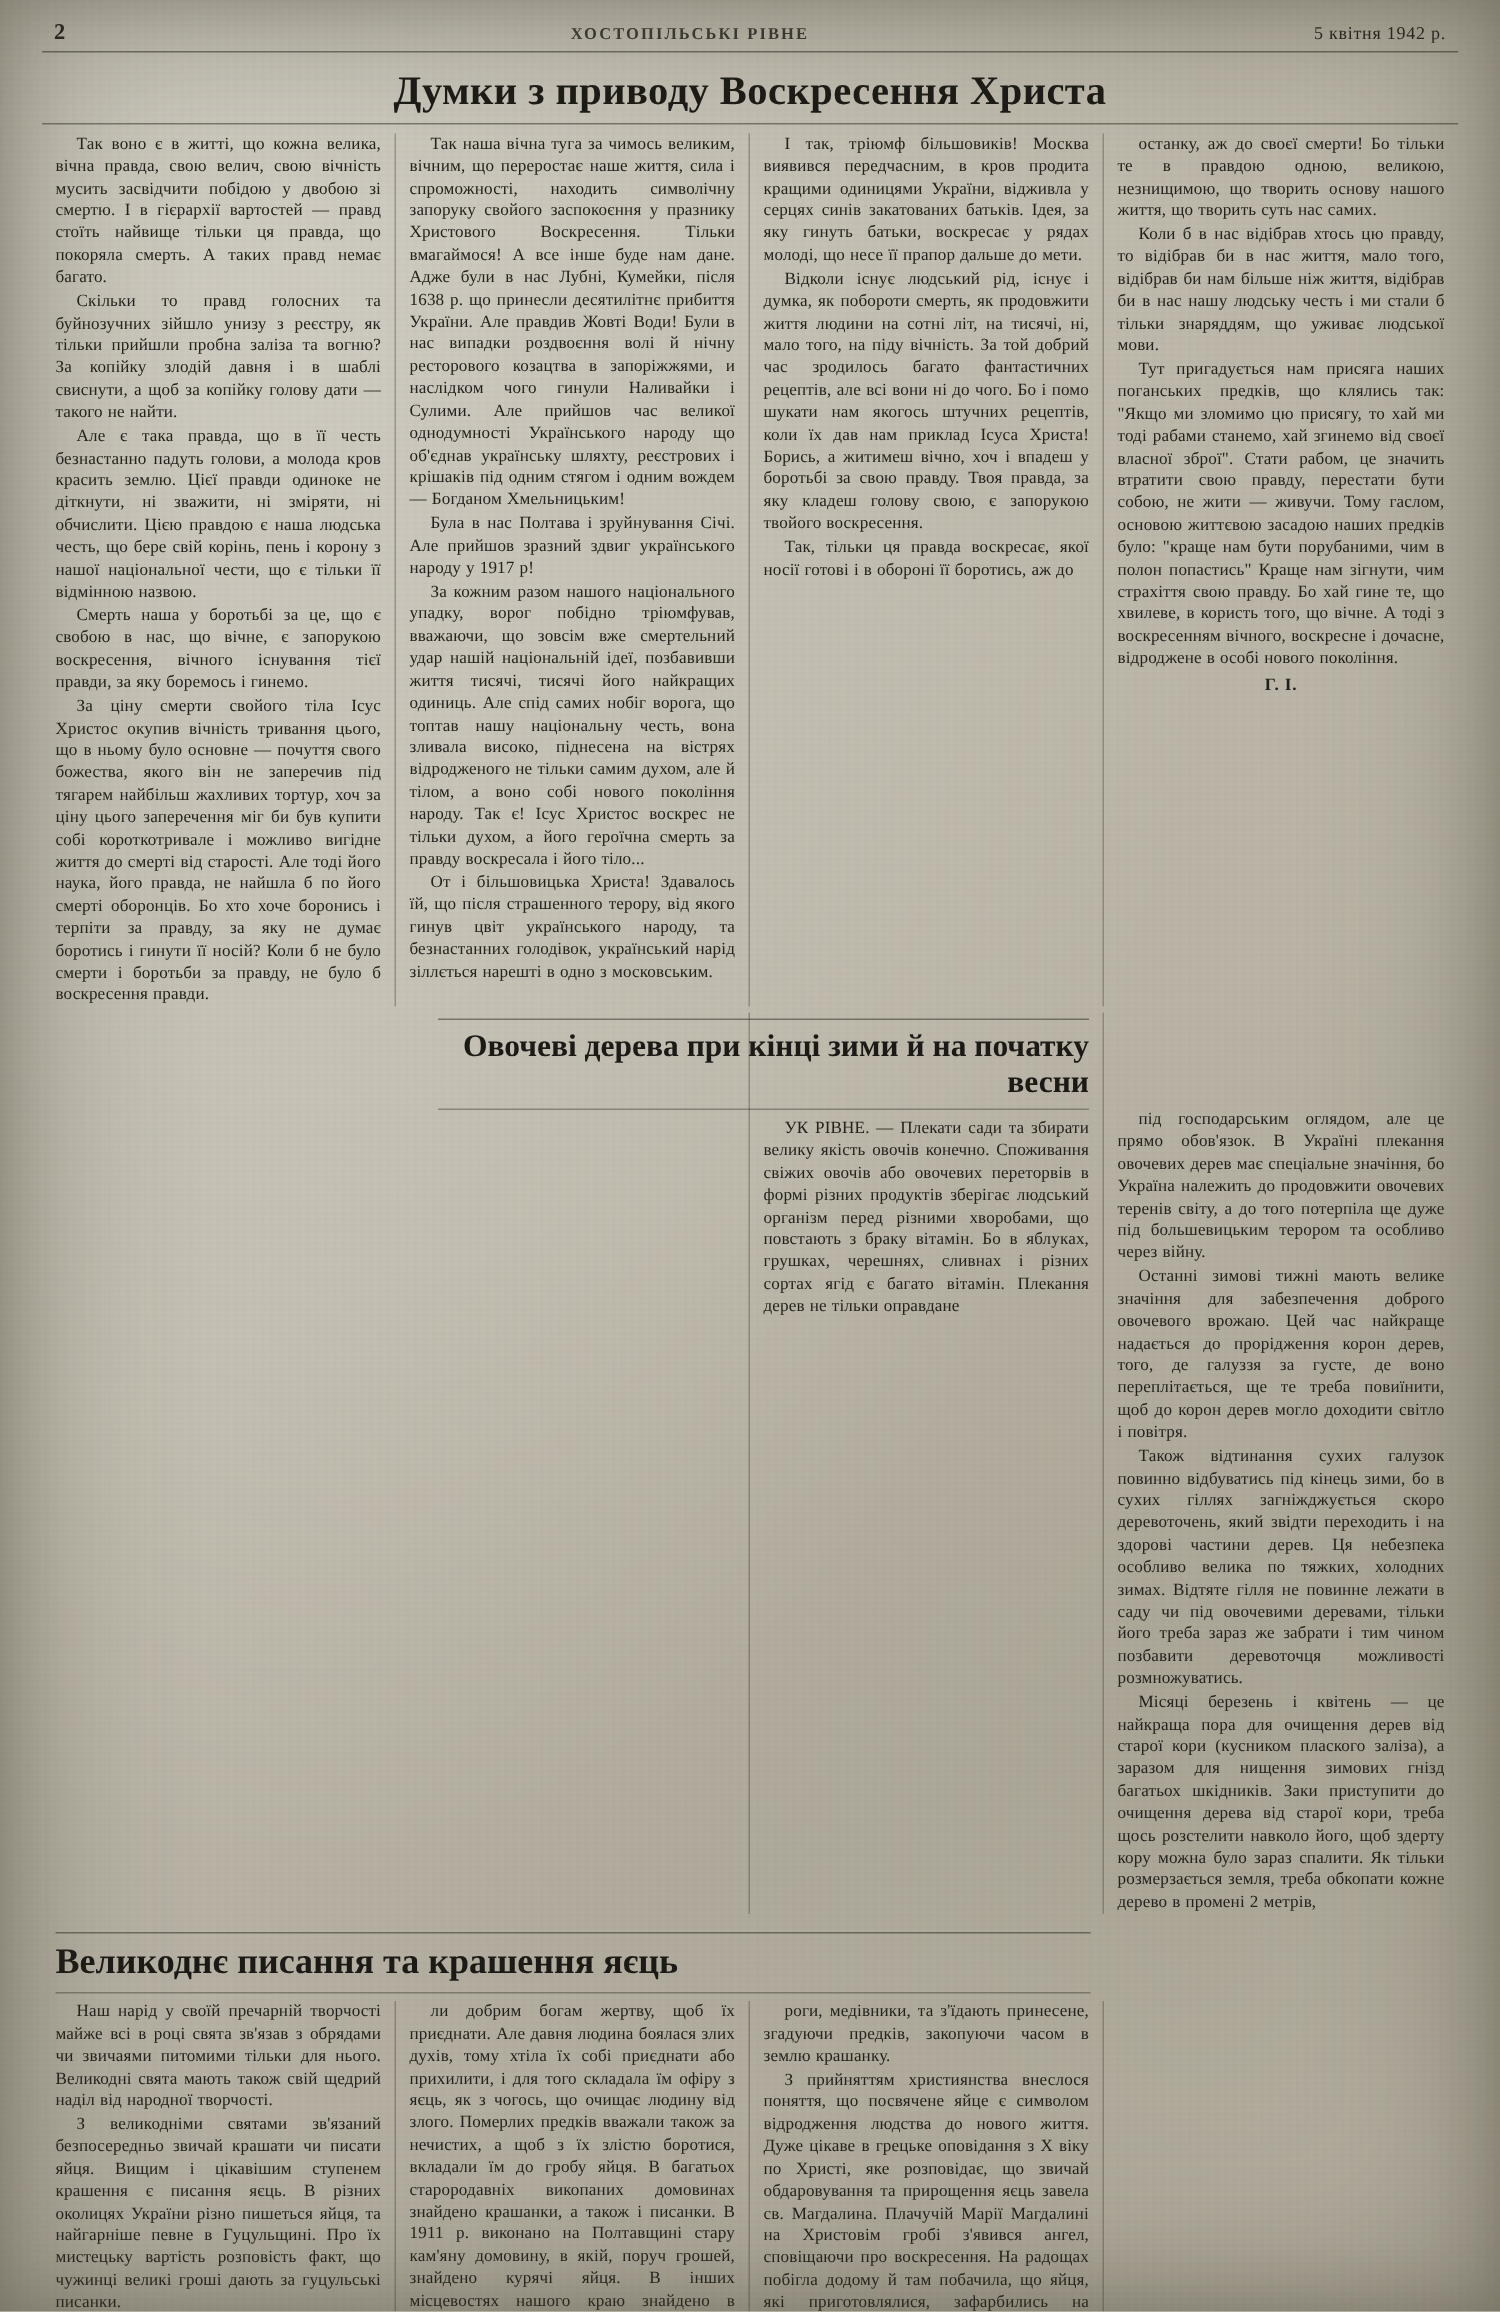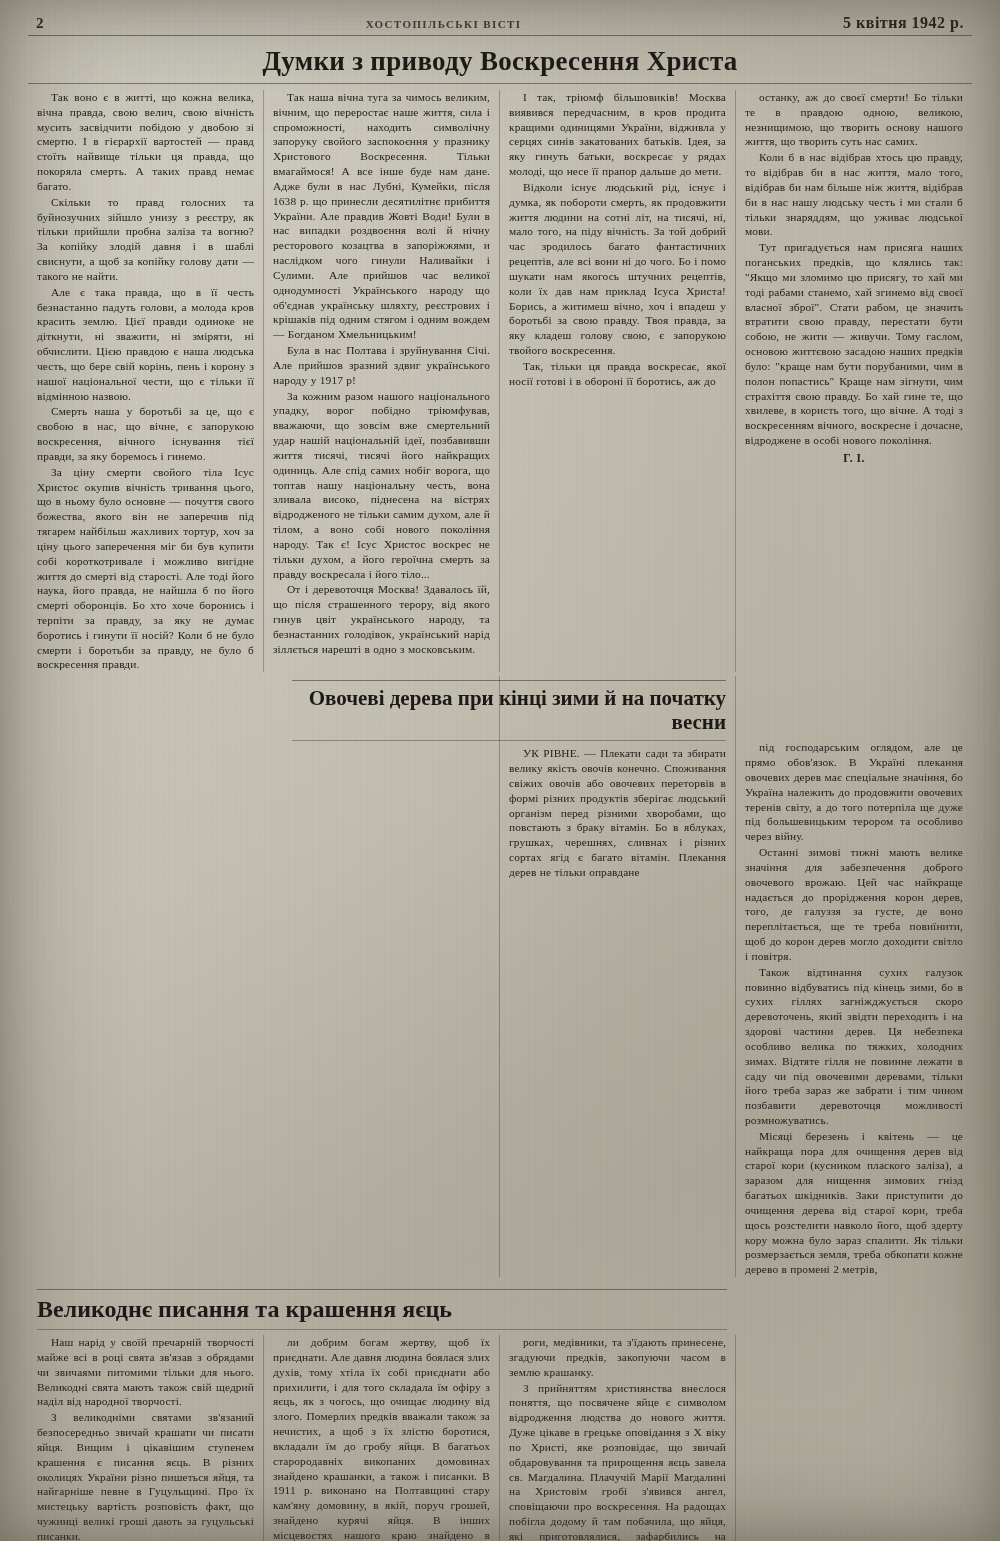--- a/index.html
+++ b/index.html
@@ -61,22 +61,22 @@
     font-size: 15px;
     font-weight: bold;
   }
   .masthead .paper {
     font-size: 11px;
     font-weight: bold;
     letter-spacing: 1.4px;
     opacity: 0.85;
   }
   .masthead .date {
-    font-size: 16px;
-    font-weight: bold;
+    font-size: 12px;
+    font-weight: normal;
     letter-spacing: 0.5px;
   }
 
   
   h1.headline {
     font-family: "Liberation Serif", serif;
     font-weight: bold;
     text-align: center;
     font-size: 27px;
     letter-spacing: 0.3px;
@@ -148,40 +148,40 @@
   }
 </style>
 </head>
 <body>
 
 <div class="page">
   <div class="inner">
 
     <div class="masthead">
       <div class="pageno">2</div>
-      <div class="paper">ХОСТОПІЛЬСЬКІ ВІСТІ</div>
+      <div class="paper">ХОСТОПІЛЬСЬКІ РІВНЕ</div>
       <div class="date">5 квітня 1942 р.</div>
     </div>
 
     <h1 class="headline">Думки з приводу Воскресення Христа</h1>
     <hr class="rule">
 
     <div class="cols4">
       <div class="col w25">
         <p class="body">Так воно є в житті, що кожна велика, вічна правда, свою велич, свою вічність мусить засвідчити побідою у двобою зі смертю. І в гієрархії вартостей — правд стоїть найвище тільки ця правда, що покоряла смерть. А таких правд немає багато.</p>
         <p class="body">Скільки то правд голосних та буйнозучних зійшло унизу з реєстру, як тільки прийшли пробна заліза та вогню? За копійку злодій давня і в шаблі свиснути, а щоб за копійку голову дати — такого не найти.</p>
         <p class="body">Але є така правда, що в її честь безнастанно падуть голови, а молода кров красить землю. Цієї правди одиноке не діткнути, ні зважити, ні зміряти, ні обчислити. Цією правдою є наша людська честь, що бере свій корінь, пень і корону з нашої національної чести, що є тільки її відмінною назвою.</p>
         <p class="body">Смерть наша у боротьбі за це, що є свобою в нас, що вічне, є запорукою воскресення, вічного існування тієї правди, за яку боремось і гинемо.</p>
         <p class="body">За ціну смерти свойого тіла Ісус Христос окупив вічність тривання цього, що в ньому було основне — почуття свого божества, якого він не заперечив під тягарем найбільш жахливих тортур, хоч за ціну цього заперечення міг би був купити собі короткотривале і можливо вигідне життя до смерті від старості. Але тоді його наука, його правда, не найшла б по його смерті оборонців. Бо хто хоче боронись і терпіти за правду, за яку не думає боротись і гинути її носій? Коли б не було смерти і боротьби за правду, не було б воскресення правди.</p>
       </div>
       <div class="col w25">
         <p class="body">Так наша вічна туга за чимось великим, вічним, що переростає наше життя, сила і спроможності, находить символічну запоруку свойого заспокоєння у празнику Христового Воскресення. Тільки вмагаймося! А все інше буде нам дане. Адже були в нас Лубні, Кумейки, після 1638 р. що принесли десятилітнє прибиття України. Але правдив Жовті Води! Були в нас випадки роздвоєння волі й нічну ресторового козацтва в запоріжжями, и наслідком чого гинули Наливайки і Сулими. Але прийшов час великої однодумності Українського народу що об'єднав українську шляхту, реєстрових і крішаків під одним стягом і одним вождем — Богданом Хмельницьким!</p>
         <p class="body">Була в нас Полтава і зруйнування Січі. Але прийшов зразний здвиг українського народу у 1917 р!</p>
         <p class="body">За кожним разом нашого національного упадку, ворог побідно тріюмфував, вважаючи, що зовсім вже смертельний удар нашій національній ідеї, позбавивши життя тисячі, тисячі його найкращих одиниць. Але спід самих нобіг ворога, що топтав нашу національну честь, вона зливала високо, піднесена на вістрях відродженого не тільки самим духом, але й тілом, а воно собі нового покоління народу. Так є! Ісус Христос воскрес не тільки духом, а його героїчна смерть за правду воскресала і його тіло...</p>
-        <p class="body">От і деревоточця Москва! Здавалось їй, що після страшенного терору, від якого гинув цвіт українського народу, та безнастанних голодівок, український нарід зіллється нарешті в одно з московським.</p>
+        <p class="body">От і більшовицька Христа! Здавалось їй, що після страшенного терору, від якого гинув цвіт українського народу, та безнастанних голодівок, український нарід зіллється нарешті в одно з московським.</p>
       </div>
       <div class="col w25">
         <p class="body">І так, тріюмф більшовиків! Москва виявився передчасним, в кров продита кращими одиницями України, відживла у серцях синів закатованих батьків. Ідея, за яку гинуть батьки, воскресає у рядах молоді, що несе її прапор дальше до мети.</p>
         <p class="body">Відколи існує людський рід, існує і думка, як побороти смерть, як продовжити життя людини на сотні літ, на тисячі, ні, мало того, на піду вічність. За той добрий час зродилось багато фантастичних рецептів, але всі вони ні до чого. Бо і помо шукати нам якогось штучних рецептів, коли їх дав нам приклад Ісуса Христа! Борись, а житимеш вічно, хоч і впадеш у боротьбі за свою правду. Твоя правда, за яку кладеш голову свою, є запорукою твойого воскресення.</p>
         <p class="body">Так, тільки ця правда воскресає, якої носії готові і в обороні її боротись, аж до</p>
       </div>
       <div class="col w25">
         <p class="body">останку, аж до своєї смерти! Бо тільки те в правдою одною, великою, незнищимою, що творить основу нашого життя, що творить суть нас самих.</p>
         <p class="body">Коли б в нас відібрав хтось цю правду, то відібрав би в нас життя, мало того, відібрав би нам більше ніж життя, відібрав би в нас нашу людську честь і ми стали б тільки знаряддям, що уживає людської мови.</p>
         <p class="body">Тут пригадується нам присяга наших поганських предків, що клялись так: "Якщо ми зломимо цю присягу, то хай ми тоді рабами станемо, хай згинемо від своєї власної зброї". Стати рабом, це значить втратити свою правду, перестати бути собою, не жити — живучи. Тому гаслом, основою життєвою засадою наших предків було: "краще нам бути порубаними, чим в полон попастись" Краще нам зігнути, чим страхіття свою правду. Бо хай гине те, що хвилеве, в користь того, що вічне. А тоді з воскресенням вічного, воскресне і дочасне, відроджене в особі нового покоління.</p>

